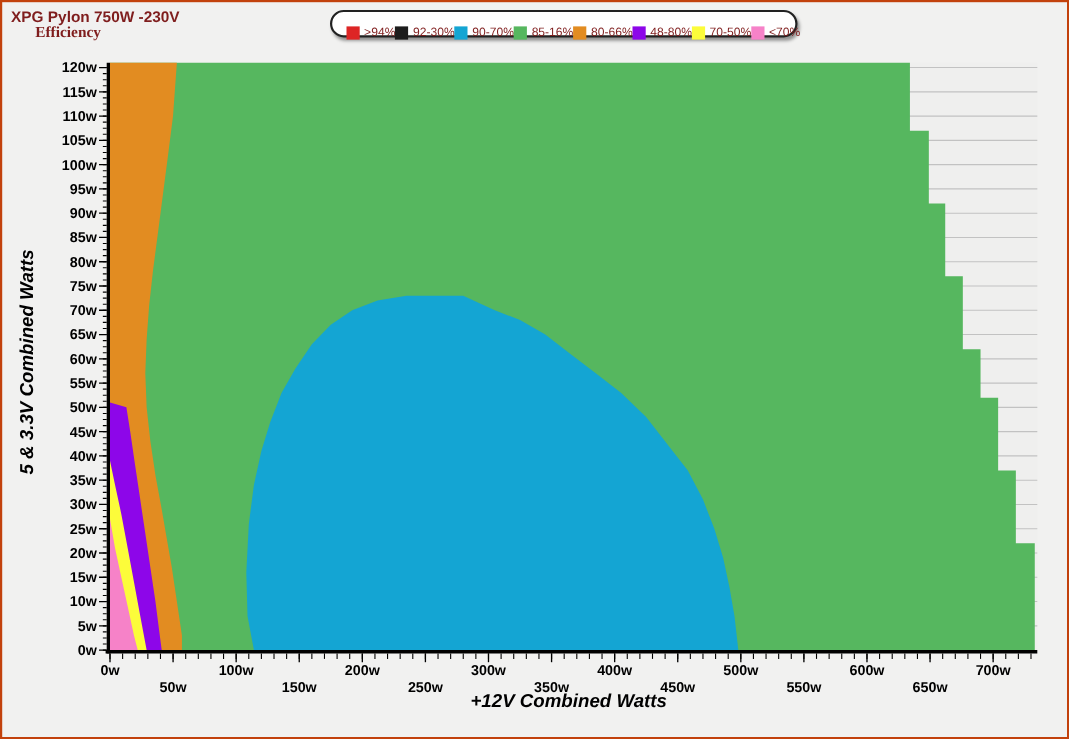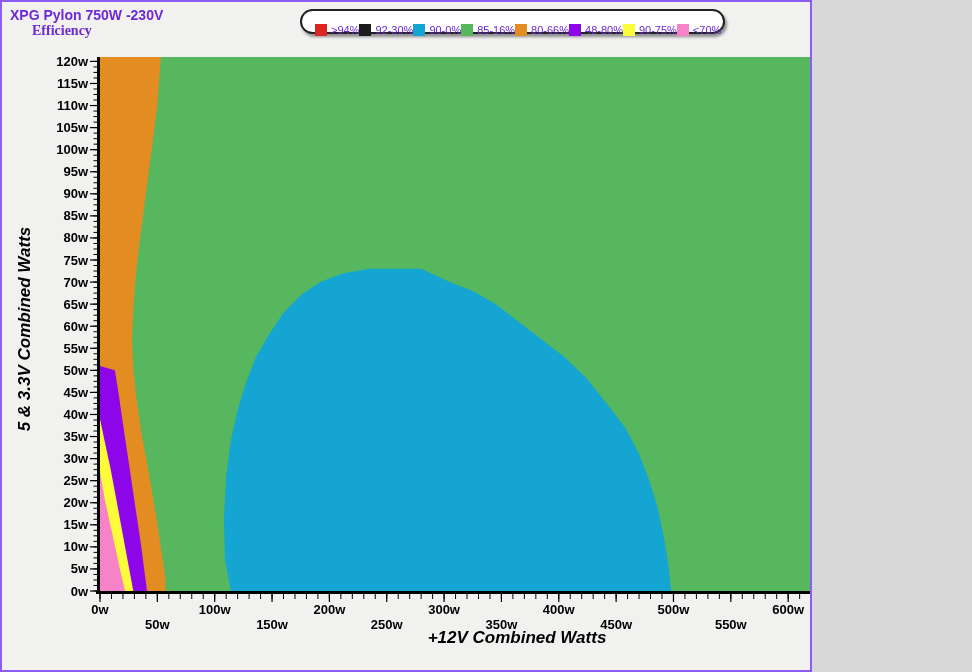--- a/index.html
+++ b/index.html
@@ -1,19 +1,19 @@
 <!DOCTYPE html>
 <html><head>
 <meta charset="utf-8">
 <style>
   html,body{margin:0;padding:0;background:#d8d8d8;}
   .frame{
-    position:relative;width:812px;height:672px;box-sizing:border-box;
-    background:#f1f1f0;border:2px solid #8b5cf6;overflow:hidden;
-    font-family:"Liberation Sans",sans-serif;color:#6d28d9;
+    position:relative;width:972px;height:672px;box-sizing:border-box;
+    background:#f1f1f0;border:2px solid #c2410c;overflow:hidden;
+    font-family:"Liberation Sans",sans-serif;color:#7f1d1d;
   }
   .chart-title{position:absolute;left:8px;top:5px;font-size:14px;font-weight:bold;line-height:16px;}
   .chart-title .t2{padding-left:22px;font-family:Liberation Serif, serif;}
   .legend{
     position:absolute;left:298px;top:7px;width:425px;height:25px;box-sizing:border-box;
     background:#fff;border:2px solid #222;border-radius:14px;
     box-shadow:2px 3px 3px rgba(0,0,0,0.4);
     display:flex;align-items:center;justify-content:space-between;
     padding:0 13px;font-size:11px;
   }
@@ -37,37 +37,37 @@
       <div class="legend-item">
         <span class="swatch" style="background: rgb(221, 37, 37);"></span>
         <span>&gt;94%</span>
       </div>
       <div class="legend-item">
         <span class="swatch" style="background: rgb(28, 28, 28);"></span>
         <span>92-30%</span>
       </div>
       <div class="legend-item">
         <span class="swatch" style="background: rgb(20, 165, 211);"></span>
-        <span>90-0%</span>
+        <span>90-70%</span>
       </div>
       <div class="legend-item">
         <span class="swatch" style="background: rgb(86, 183, 95);"></span>
         <span>85-16%</span>
       </div>
       <div class="legend-item">
         <span class="swatch" style="background: rgb(226, 140, 33);"></span>
         <span>80-66%</span>
       </div>
       <div class="legend-item">
         <span class="swatch" style="background: rgb(141, 6, 233);"></span>
         <span>48-80%</span>
       </div>
       <div class="legend-item">
         <span class="swatch" style="background: rgb(252, 252, 58);"></span>
-        <span>90-75%</span>
+        <span>70-50%</span>
       </div>
       <div class="legend-item">
         <span class="swatch" style="background: rgb(246, 130, 200);"></span>
         <span>&lt;70%</span>
       </div>
     </div>
 
   <svg class="plot" id="plot-svg" width="972" height="672" viewBox="0 0 972 672">
     <g id="gen">
         <rect x="98" y="55" width="843" height="534" fill="#efefee"></rect>

